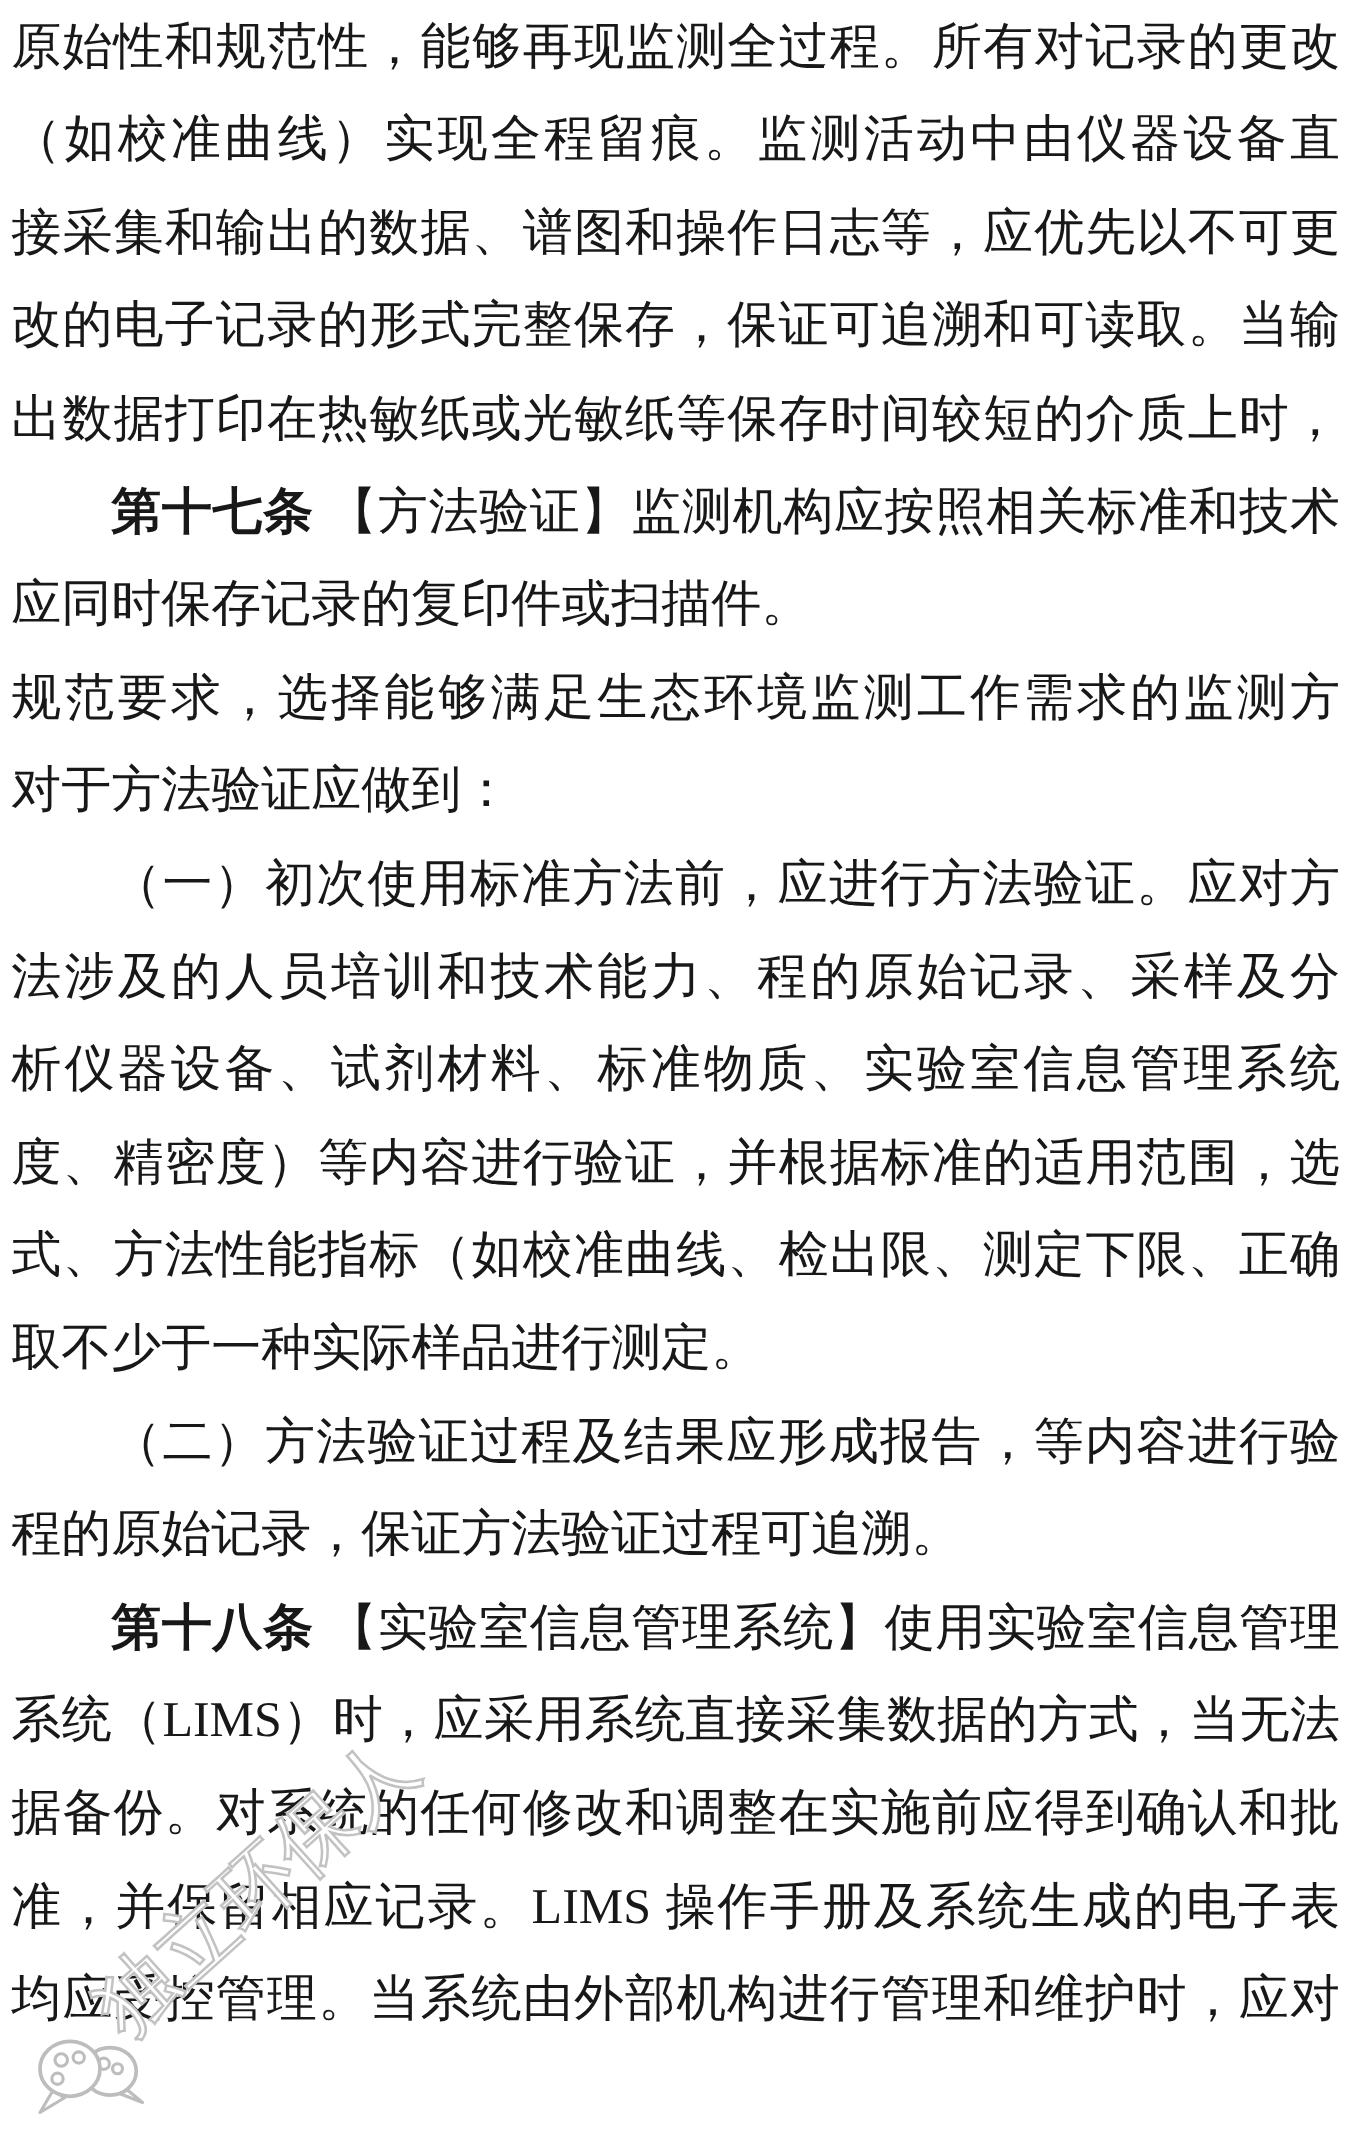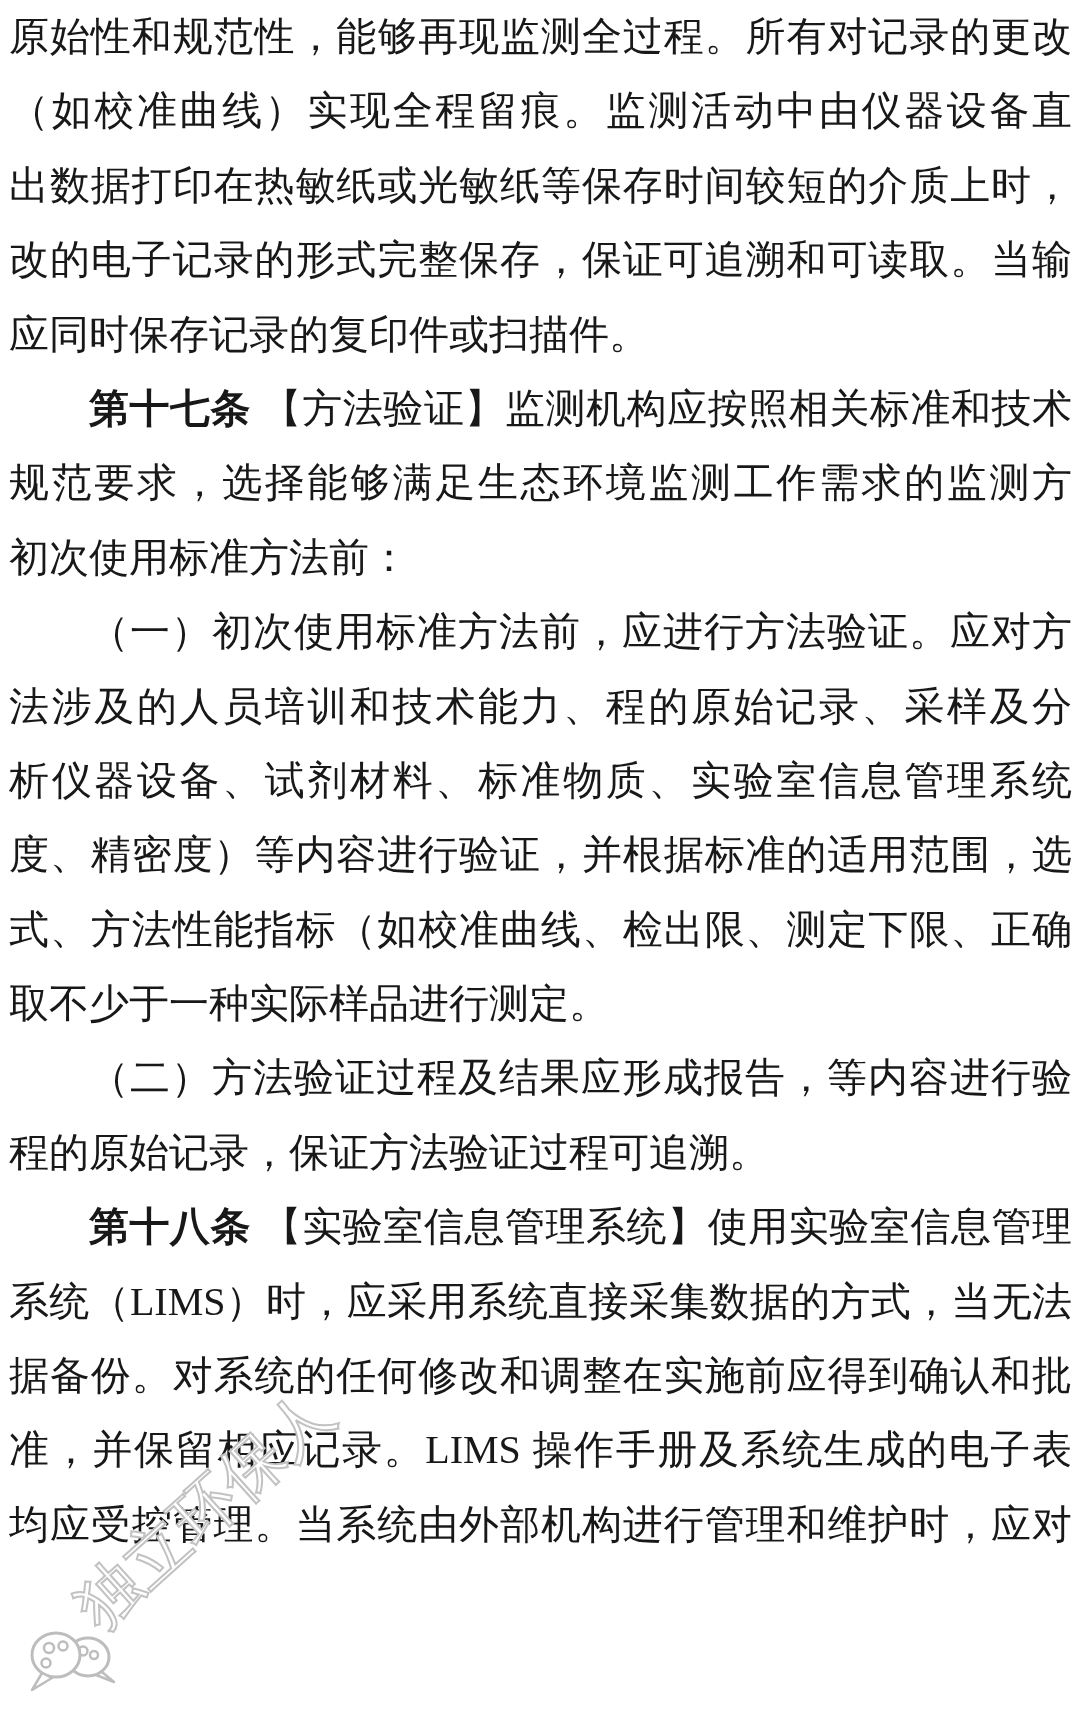--- a/index.html
+++ b/index.html
@@ -53,26 +53,27 @@
   }
 </style>
 </head>
 <body>
 
 <div class="page">
 
   <div class="text-block" id="doc-body">
       <div class="line fill"><span class="seg">原始性和规范性，能够再现监测全过程。所有对记录的更改</span></div>
       <div class="line fill"><span class="seg">（如校准曲线）实现全程留痕。监测活动中由仪器设备直</span></div>
+      <div class="line fill"><span class="seg">接采集和输出的数据、谱图和操作日志等，应优先以不可更</span></div>
+      <div class="line fill"><span class="seg">改的电子记录的形式完整保存，保证可追溯和可读取。当输</span></div>
       <div class="line fill"><span class="seg">出数据打印在热敏纸或光敏纸等保存时间较短的介质上时，</span></div>
-      <div class="line fill"><span class="seg">改的电子记录的形式完整保存，保证可追溯和可读取。当输</span></div>
+      <div class="line fill indent"><span class="seg-bold">第十七条</span><span class="seg"> 【方法验证】监测机构应按照相关标准和技术</span></div>
       <div class="line"><span class="seg">应同时保存记录的复印件或扫描件。</span></div>
-      <div class="line fill indent"><span class="seg-bold">第十七条</span><span class="seg"> 【方法验证】监测机构应按照相关标准和技术</span></div>
       <div class="line fill"><span class="seg">规范要求，选择能够满足生态环境监测工作需求的监测方法，</span></div>
-      <div class="line"><span class="seg">初次使用标准方法前：</span></div>
+      <div class="line"><span class="seg">对于方法验证应做到：</span></div>
       <div class="line fill indent"><span class="seg">（一）初次使用标准方法前，应进行方法验证。应对方</span></div>
       <div class="line fill"><span class="seg">法涉及的人员培训和技术能力、程的原始记录、采样及分</span></div>
       <div class="line fill"><span class="seg">析仪器设备、试剂材料、标准物质、实验室信息管理系统</span></div>
       <div class="line fill"><span class="seg">度、精密度）等内容进行验证，并根据标准的适用范围，选</span></div>
       <div class="line fill"><span class="seg">式、方法性能指标（如校准曲线、检出限、测定下限、正确</span></div>
       <div class="line"><span class="seg">取不少于一种实际样品进行测定。</span></div>
       <div class="line fill indent"><span class="seg">（二）方法验证过程及结果应形成报告，等内容进行验证</span></div>
       <div class="line"><span class="seg">程的原始记录，保证方法验证过程可追溯。</span></div>
       <div class="line fill indent"><span class="seg-bold">第十八条</span><span class="seg"> 【实验室信息管理系统】使用实验室信息管理</span></div>
       <div class="line fill"><span class="seg">系统（LIMS）时，应采用系统直接采集数据的方式，当无法</span></div>

